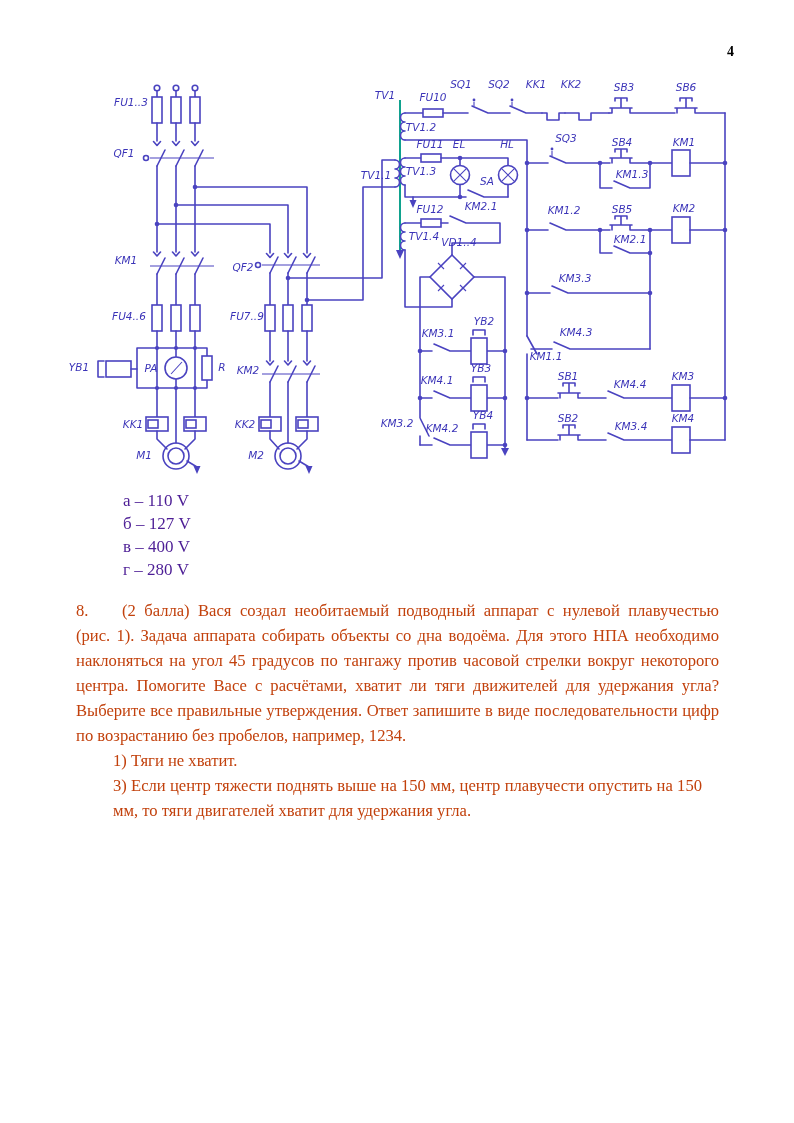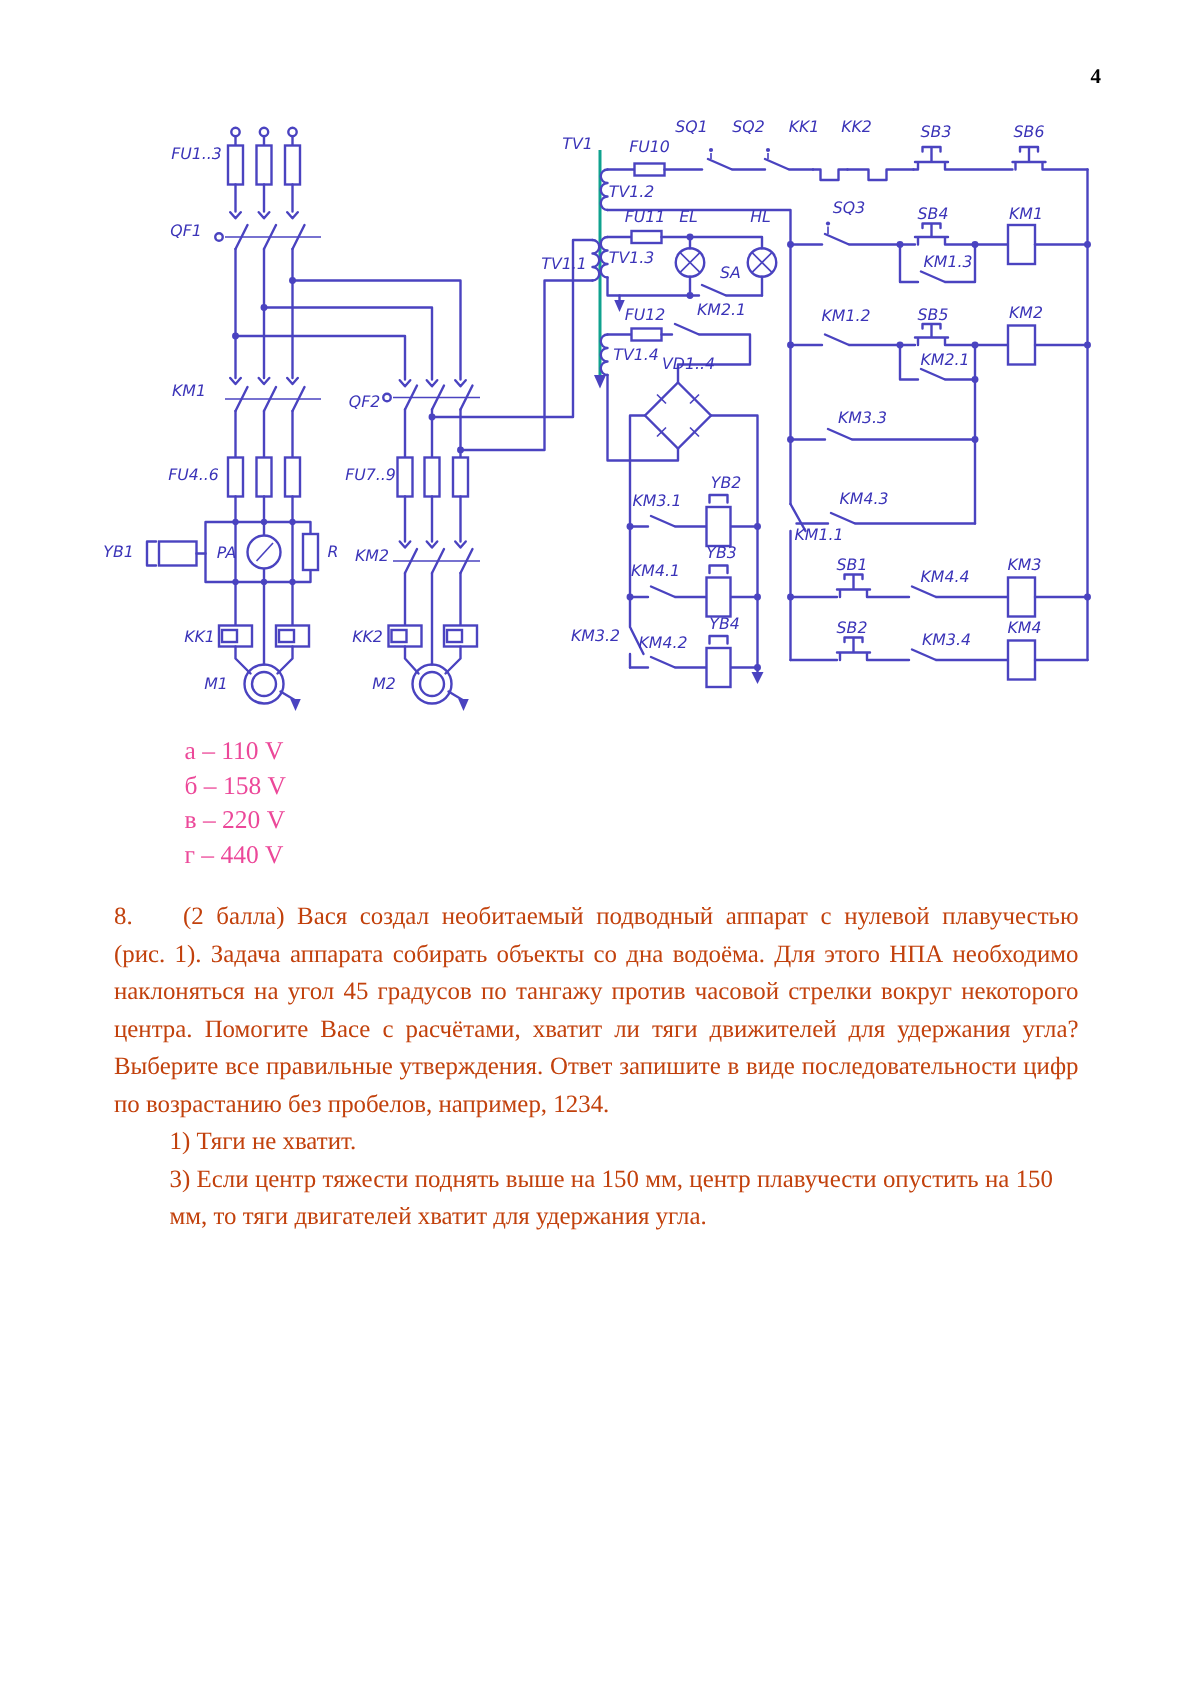--- a/index.html
+++ b/index.html
@@ -19,21 +19,21 @@
   .comp-open{stroke:#4a43c0;stroke-width:1.6;fill:none;}
   .dot{fill:#4a43c0;stroke:none;}
   .tri{fill:#4a43c0;stroke:none;}
   .core{stroke:#0fa28e;stroke-width:2;fill:none;}
   .sch-label{
     font:italic 10.5px "DejaVu Sans", sans-serif;
     fill:#3b34b8;text-anchor:middle;
   }
   .options{
     position:absolute;left:123px;top:489px;
-    font-size:17px;line-height:23px;color:#ec4899;
+    font-size:17px;line-height:23px;color:#4c1d95;
   }
   .question{
     position:absolute;left:76px;top:598px;width:643px;
     font-size:16.6px;line-height:25px;text-align:justify;color:#c2410c;
   }
   .q-first{margin:0;}
   .q-num{display:inline-block;width:46px;}
   .q-item{margin:0 17px 0 37px;text-align:justify;}
 </style>
 </head>
@@ -355,22 +355,22 @@
         <text x="683" y="380" class="sch-label">KM3</text>
         <text x="568" y="422" class="sch-label">SB2</text>
         <text x="631" y="430" class="sch-label">KM3.4</text>
         <text x="683" y="422" class="sch-label">KM4</text>
       </g>
 </svg>
 </div>
 
 <div class="options">
   <div>а – 110 V</div>
-  <div>б – 158 V</div>
-  <div>в – 220 V</div>
-  <div>г – 440 V</div>
+  <div>б – 127 V</div>
+  <div>в – 400 V</div>
+  <div>г – 280 V</div>
 </div>
 
 <div class="question">
   <p class="q-first"><span class="q-num">8.</span><span>(2 балла) Вася создал необитаемый подводный аппарат с нулевой плавучестью (рис. 1). Задача аппарата собирать объекты со дна водоёма. Для этого НПА необходимо наклоняться на угол 45 градусов по тангажу против часовой стрелки вокруг некоторого центра. Помогите Васе с расчётами, хватит ли тяги движителей для удержания угла? Выберите все правильные утверждения. Ответ запишите в виде последовательности цифр по возрастанию без пробелов, например, 1234.</span></p>
   <div class="q-item">1) Тяги не хватит.</div>
   <div class="q-item">3) Если центр тяжести поднять выше на 150 мм, центр плавучести опустить на 150 мм, то тяги двигателей хватит для удержания угла.</div>
 </div>
 
 </body></html>

